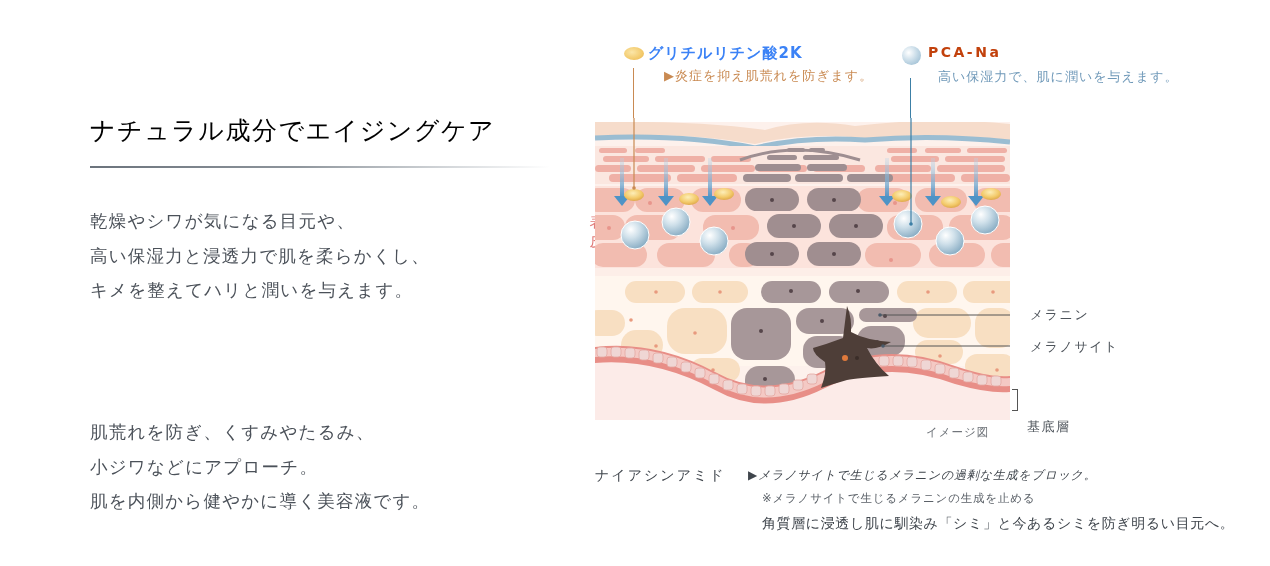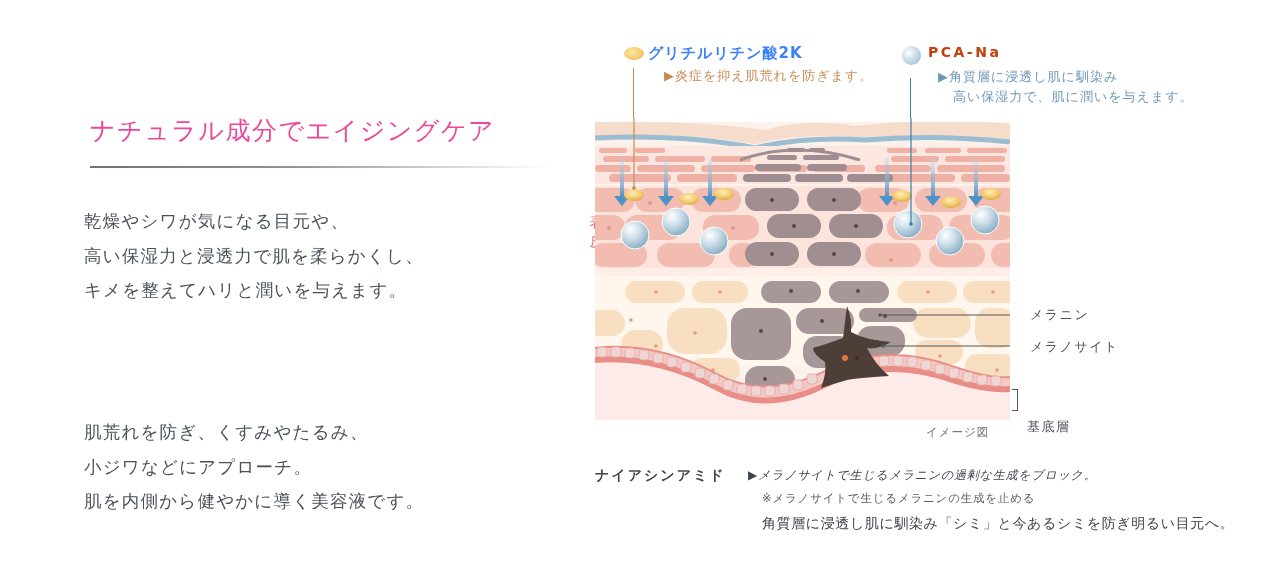--- a/index.html
+++ b/index.html
@@ -3,27 +3,27 @@
 <meta charset="utf-8">
 <style>
   * { margin: 0; padding: 0; box-sizing: border-box; }
   html, body { width: 1270px; height: 566px; background: #ffffff; overflow: hidden; }
   body { position: relative; font-family: "DejaVu Sans", "Liberation Sans", sans-serif; color: #4a5058; }
 
   
   .heading {
     position: absolute; left: 90px; top: 114px;
     font-family: "DejaVu Serif", "Liberation Serif", serif;
-    font-size: 25px; letter-spacing: 1.5px; color: #ec4899; font-weight: normal;
+    font-size: 25px; letter-spacing: 1.5px; color: #000000; font-weight: normal;
   }
   .heading-rule {
     position: absolute; left: 90px; top: 166px; width: 460px; height: 2px;
     background: linear-gradient(to right, #6b737c 0%, #8e959c 45%, #d8dbde 80%, rgba(255,255,255,0) 100%);
   }
-  .body-para { position: absolute; left: 84px; font-size: 17.5px; line-height: 34.5px; color: #4b5159; letter-spacing: 1.2px; }
+  .body-para { position: absolute; left: 90px; font-size: 17.5px; line-height: 34.5px; color: #4b5159; letter-spacing: 1.2px; }
   .para1 { top: 204px; }
   .para2 { top: 379px; margin-top: 36px; }
   .body-para .line { display: block; white-space: nowrap; }
   .hl { position: relative; }
   .hl::after {
     content: ""; position: absolute; left: -10px; right: -2px; bottom: 1px; height: 9px;
     background: #f7f2b6; z-index: -1;
   }
 
   
@@ -51,21 +51,21 @@
     background: radial-gradient(circle at 35% 35%, #ffffff 0%, #c4d9e6 50%, #8fb4cc 100%); }
 
   .callout-label { position: absolute; font-size: 13px; color: #4d535a; letter-spacing: 1.5px; white-space: nowrap; }
   .cl-melanin { left: 1030px; top: 306px; }
   .cl-melanocyte { left: 1030px; top: 338px; }
   .cl-basal { left: 1027px; top: 390px; margin-top: 28px; }
   .basal-bracket { position: absolute; left: 1012px; top: 389px; width: 6px; height: 22px; border: 1.5px solid #555; border-left: none; }
 
   .caption { position: absolute; left: 926px; top: 425px; font-size: 11.5px; color: #6d7278; letter-spacing: 1px; }
 
-  .niacin-name { position: absolute; left: 595px; top: 467px; font-size: 14px; color: #3f454c; letter-spacing: 2px; white-space: nowrap; font-weight: bold; }
+  .niacin-name { position: absolute; left: 595px; top: 467px; font-size: 14px; color: #3f454c; letter-spacing: 2px; white-space: nowrap; }
   .niacin-desc { position: absolute; left: 748px; top: 467px; font-size: 12px; color: #3f454c; letter-spacing: 0.8px; white-space: nowrap; font-style: italic; }
   .niacin-note { position: absolute; left: 762px; top: 491px; font-size: 11.5px; color: #5b6168; letter-spacing: 0.8px; white-space: nowrap; }
   .niacin-sub { position: absolute; left: 762px; top: 515px; font-size: 14px; color: #3f454c; letter-spacing: 0.6px; white-space: nowrap; }
 </style>
 </head>
 <body>
 
 <h1 class="heading">ナチュラル成分でエイジングケア</h1>
 <div class="heading-rule"></div>
 
@@ -81,21 +81,20 @@
   <span class="line">肌を内側から健やかに導く美容液です。</span>
 </div>
 
 <span class="dot-glyc"></span>
 <span class="ing ing-name-glyc">グリチルリチン酸2K</span>
 <span class="ing ing-desc-glyc">▶炎症を抑え肌荒れを防ぎます。</span>
 
 <span class="dot-pca"></span>
 <span class="ing ing-name-pca">PCA-Na</span>
 <div class="ing ing-desc-pca">
-  <span class="line">▶角質層に浸透し肌に馴染み</span>
   <span class="line">高い保湿力で、肌に潤いを与えます。</span>
 </div>
 
 <div class="label-epidermis">表皮</div>
 
 <div class="diagram">
   <svg width="415" height="302" viewBox="0 0 415 302" xmlns="http://www.w3.org/2000/svg">
     <defs>
       <radialGradient id="bubble" cx="35%" cy="30%" r="70%">
         <stop offset="0%" stop-color="#ffffff"></stop>

